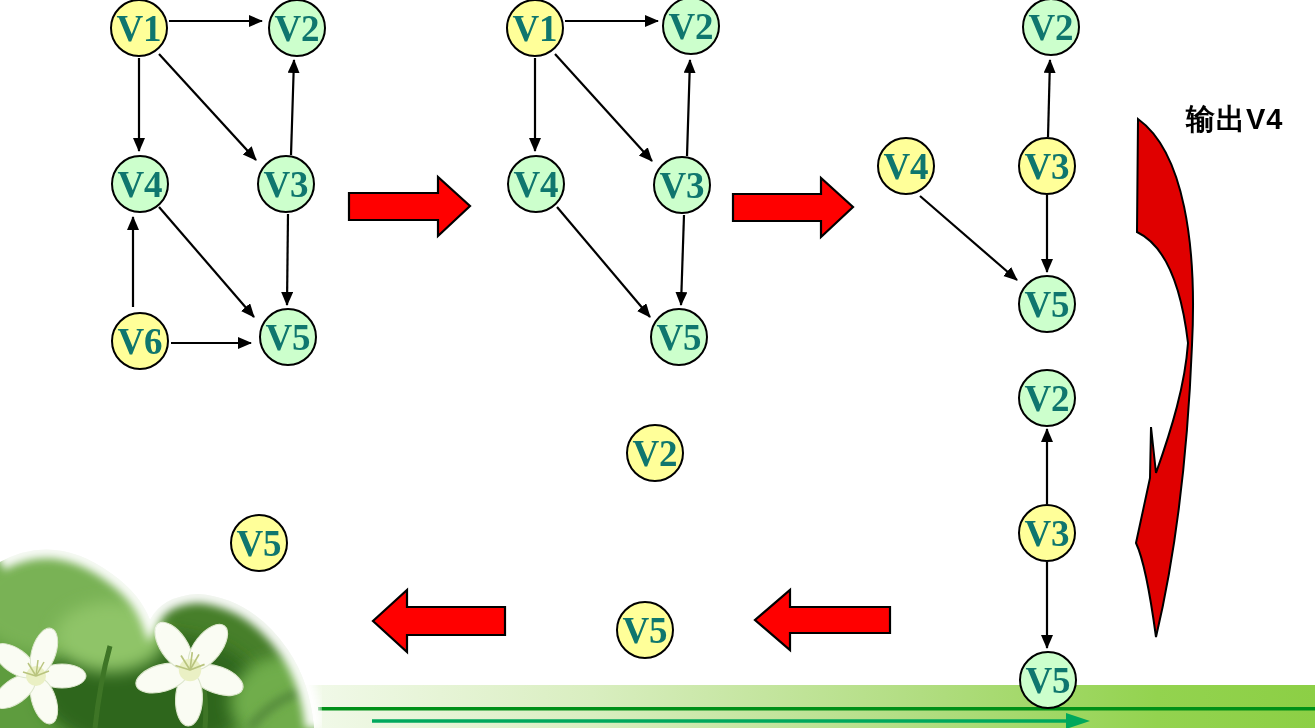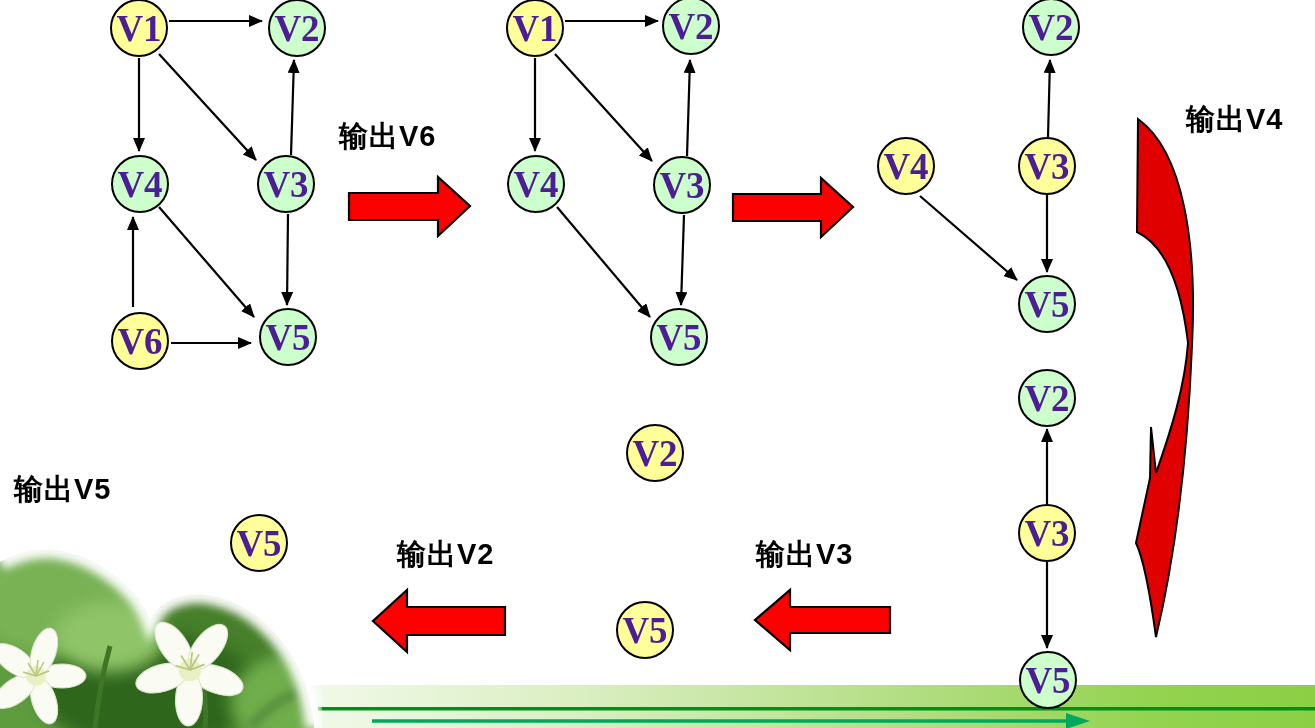--- a/index.html
+++ b/index.html
@@ -12,21 +12,21 @@
   .band{
     position:absolute; left:0; top:685px; width:1315px; height:43px;
     background:linear-gradient(90deg,#ffffff 0%,#f3faec 22%,#d9eec0 45%,#b1dd81 70%,#93d34f 88%,#8ccf45 100%);
   }
   
   .node{
     position:absolute; width:58px; height:58px; box-sizing:border-box;
     border:2.5px solid #000; border-radius:50%;
     display:flex; align-items:center; justify-content:center;
     font-family:"Liberation Serif","DejaVu Serif",serif; font-weight:bold;
-    font-size:37px; color:#4c1d95; line-height:1;
+    font-size:37px; color:#0f766e; line-height:1;
   }
   .n-yellow{background:#FFFF99;}
   .n-green{background:#CCFFCC;}
   
   .steplabel{
     position:absolute; font-weight:bold; font-size:29px; color:#000;
     white-space:nowrap; letter-spacing:1px;
     font-family:"Liberation Sans","DejaVu Sans",sans-serif;
   }
 </style>
@@ -182,19 +182,15 @@
 
   <div class="node n-green" style="left:1018px;top:369px">V2</div>
   <div class="node n-yellow" style="left:1018px;top:504px">V3</div>
   <div class="node n-green" style="left:1019px;top:651px">V5</div>
 
   <div class="node n-yellow" style="left:626px;top:424px">V2</div>
   <div class="node n-yellow" style="left:616px;top:601px">V5</div>
 
   <div class="node n-yellow" style="left:230px;top:514px">V5</div>
 
-  <div class="steplabel" style="left:339px;top:117px">输出V6</div>
   <div class="steplabel" style="left:1186px;top:100px">输出V4</div>
-  <div class="steplabel" style="left:756px;top:535px">输出V3</div>
-  <div class="steplabel" style="left:397px;top:535px">输出V2</div>
-  <div class="steplabel" style="left:14px;top:470px">输出V5</div>
 
 </div>
 
 </body></html>

